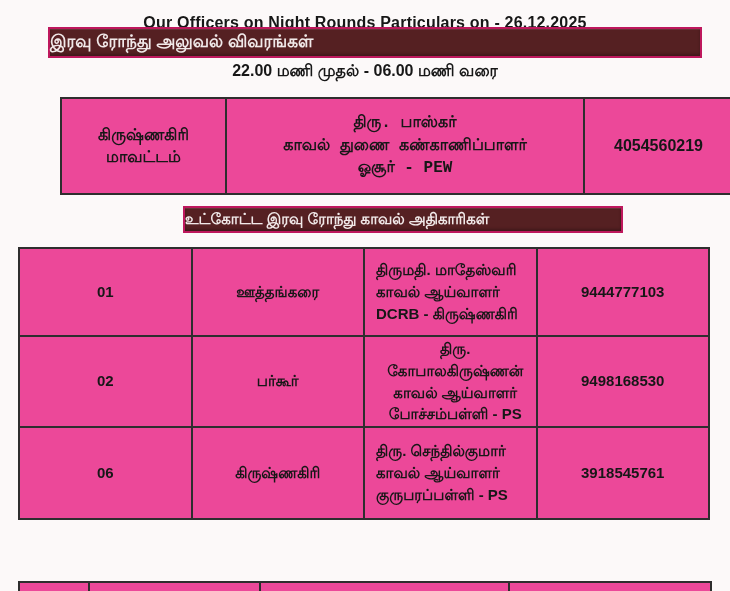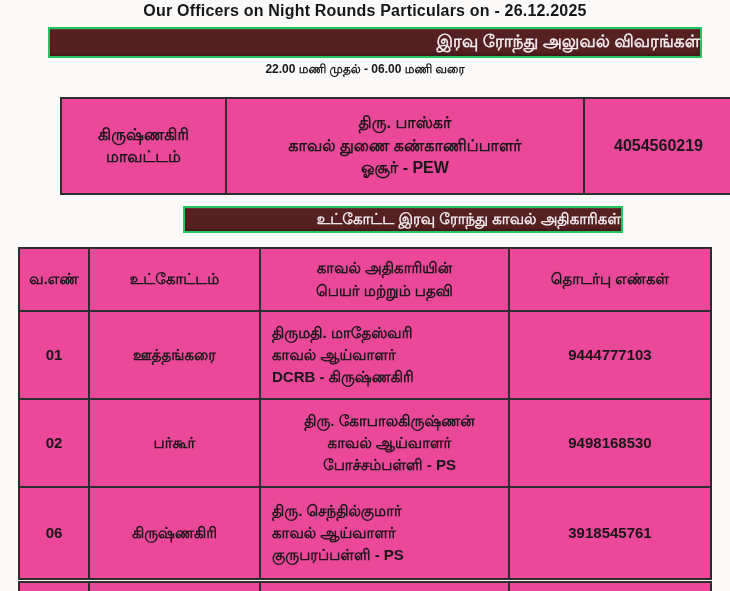--- a/index.html
+++ b/index.html
@@ -2,34 +2,34 @@
 <html><head>
 <meta charset="utf-8">
 <style>
   html,body{margin:0;padding:0;}
   body{
     width:730px;height:591px;position:relative;overflow:hidden;
     background:#fcf9f9;color:#171717;
     font-family:"Liberation Sans","DejaVu Sans",sans-serif;
   }
   .doc-title{
-    position:absolute;top:2px;left:0;width:730px;text-align:center;
+    position:absolute;top:14px;left:0;width:730px;text-align:center;
     font-size:16px;font-weight:bold;letter-spacing:.2px;
   }
   .banner{
-    position:absolute;background:#552022;border:2px solid #22c55e;
-    box-sizing:border-box;display:flex;align-items:center;justify-content:flex-end;
+    position:absolute;background:#552022;border:2px solid #be185d;
+    box-sizing:border-box;display:flex;align-items:center;justify-content:flex-start;
     color:#f1e9e9;font-weight:bold;
     box-shadow:inset 0 1px 0 rgba(255,255,255,.10), inset 0 -2px 3px rgba(0,0,0,.25);
   }
   .banner1{left:48px;top:27px;width:654px;height:31px;font-size:17px;}
   .banner2{left:155px;top:206px;width:440px;height:27px;font-size:15px;margin-left:28px;}
   .time-line{
     position:absolute;top:62px;left:0;width:730px;text-align:center;
-    font-weight:bold;font-size:12px;
+    font-weight:bold;font-size:16px;
   }
   table{border-collapse:collapse;table-layout:fixed;position:absolute;background:#ec4899;}
   td{border:2px solid #2e2e2e;font-weight:bold;vertical-align:middle;box-sizing:border-box;}
   .district-table{left:60px;top:97px;width:630px;font-size:16px;}
   .district-table td{text-align:center;line-height:1.4;height:96px;}
   .district-table .phone{font-size:16px;}
   .roster-table{left:18px;top:247px;width:692px;font-size:15px;}
   .roster-table td{text-align:center;line-height:1.5;}
   .roster-table tr.hdr td{height:63px;}
   .roster-table tr.r1 td{height:88px;}
@@ -51,45 +51,36 @@
 
 <div class="time-line">22.00 மணி முதல் - 06.00 மணி வரை</div>
 
 <table class="district-table">
   <tbody>
       <tr>
     <td style="width:165px;">
       <span class="line">கிருஷ்ணகிரி</span>
       <span class="line">மாவட்டம்</span>
     </td>
-    <td style="width:358px;">
+    <td style="width:358px;font-family:Liberation Mono, monospace;">
       <span class="line">திரு. பாஸ்கர்</span>
       <span class="line">காவல் துணை கண்காணிப்பாளர்</span>
       <span class="line">ஓசூர் - PEW</span>
     </td>
     <td style="width:149px;" class="phone">4054560219</td>
   </tr>
 </tbody>
   </table>
 
 <div class="banner banner2">
   <span>உட்கோட்ட இரவு ரோந்து காவல் அதிகாரிகள்</span>
 </div>
 
 <table class="roster-table">
   <tbody>
-      <tr class="hdr">
-    <td style="width:70px;">வ.எண்</td>
-    <td style="width:171px;">உட்கோட்டம்</td>
-    <td style="width:249px;">
-      <span class="line">காவல் அதிகாரியின்</span>
-      <span class="line">பெயர் மற்றும் பதவி</span>
-    </td>
-    <td style="width:202px;">தொடர்பு எண்கள்</td>
-  </tr>
 
   <tr class="r1">
     <td>01</td>
     <td>ஊத்தங்கரை</td>
     <td class="officer">
       <span class="line">திருமதி. மாதேஸ்வரி</span>
       <span class="line">காவல் ஆய்வாளர்</span>
       <span class="line">DCRB - கிருஷ்ணகிரி</span>
     </td>
     <td>9444777103</td>

